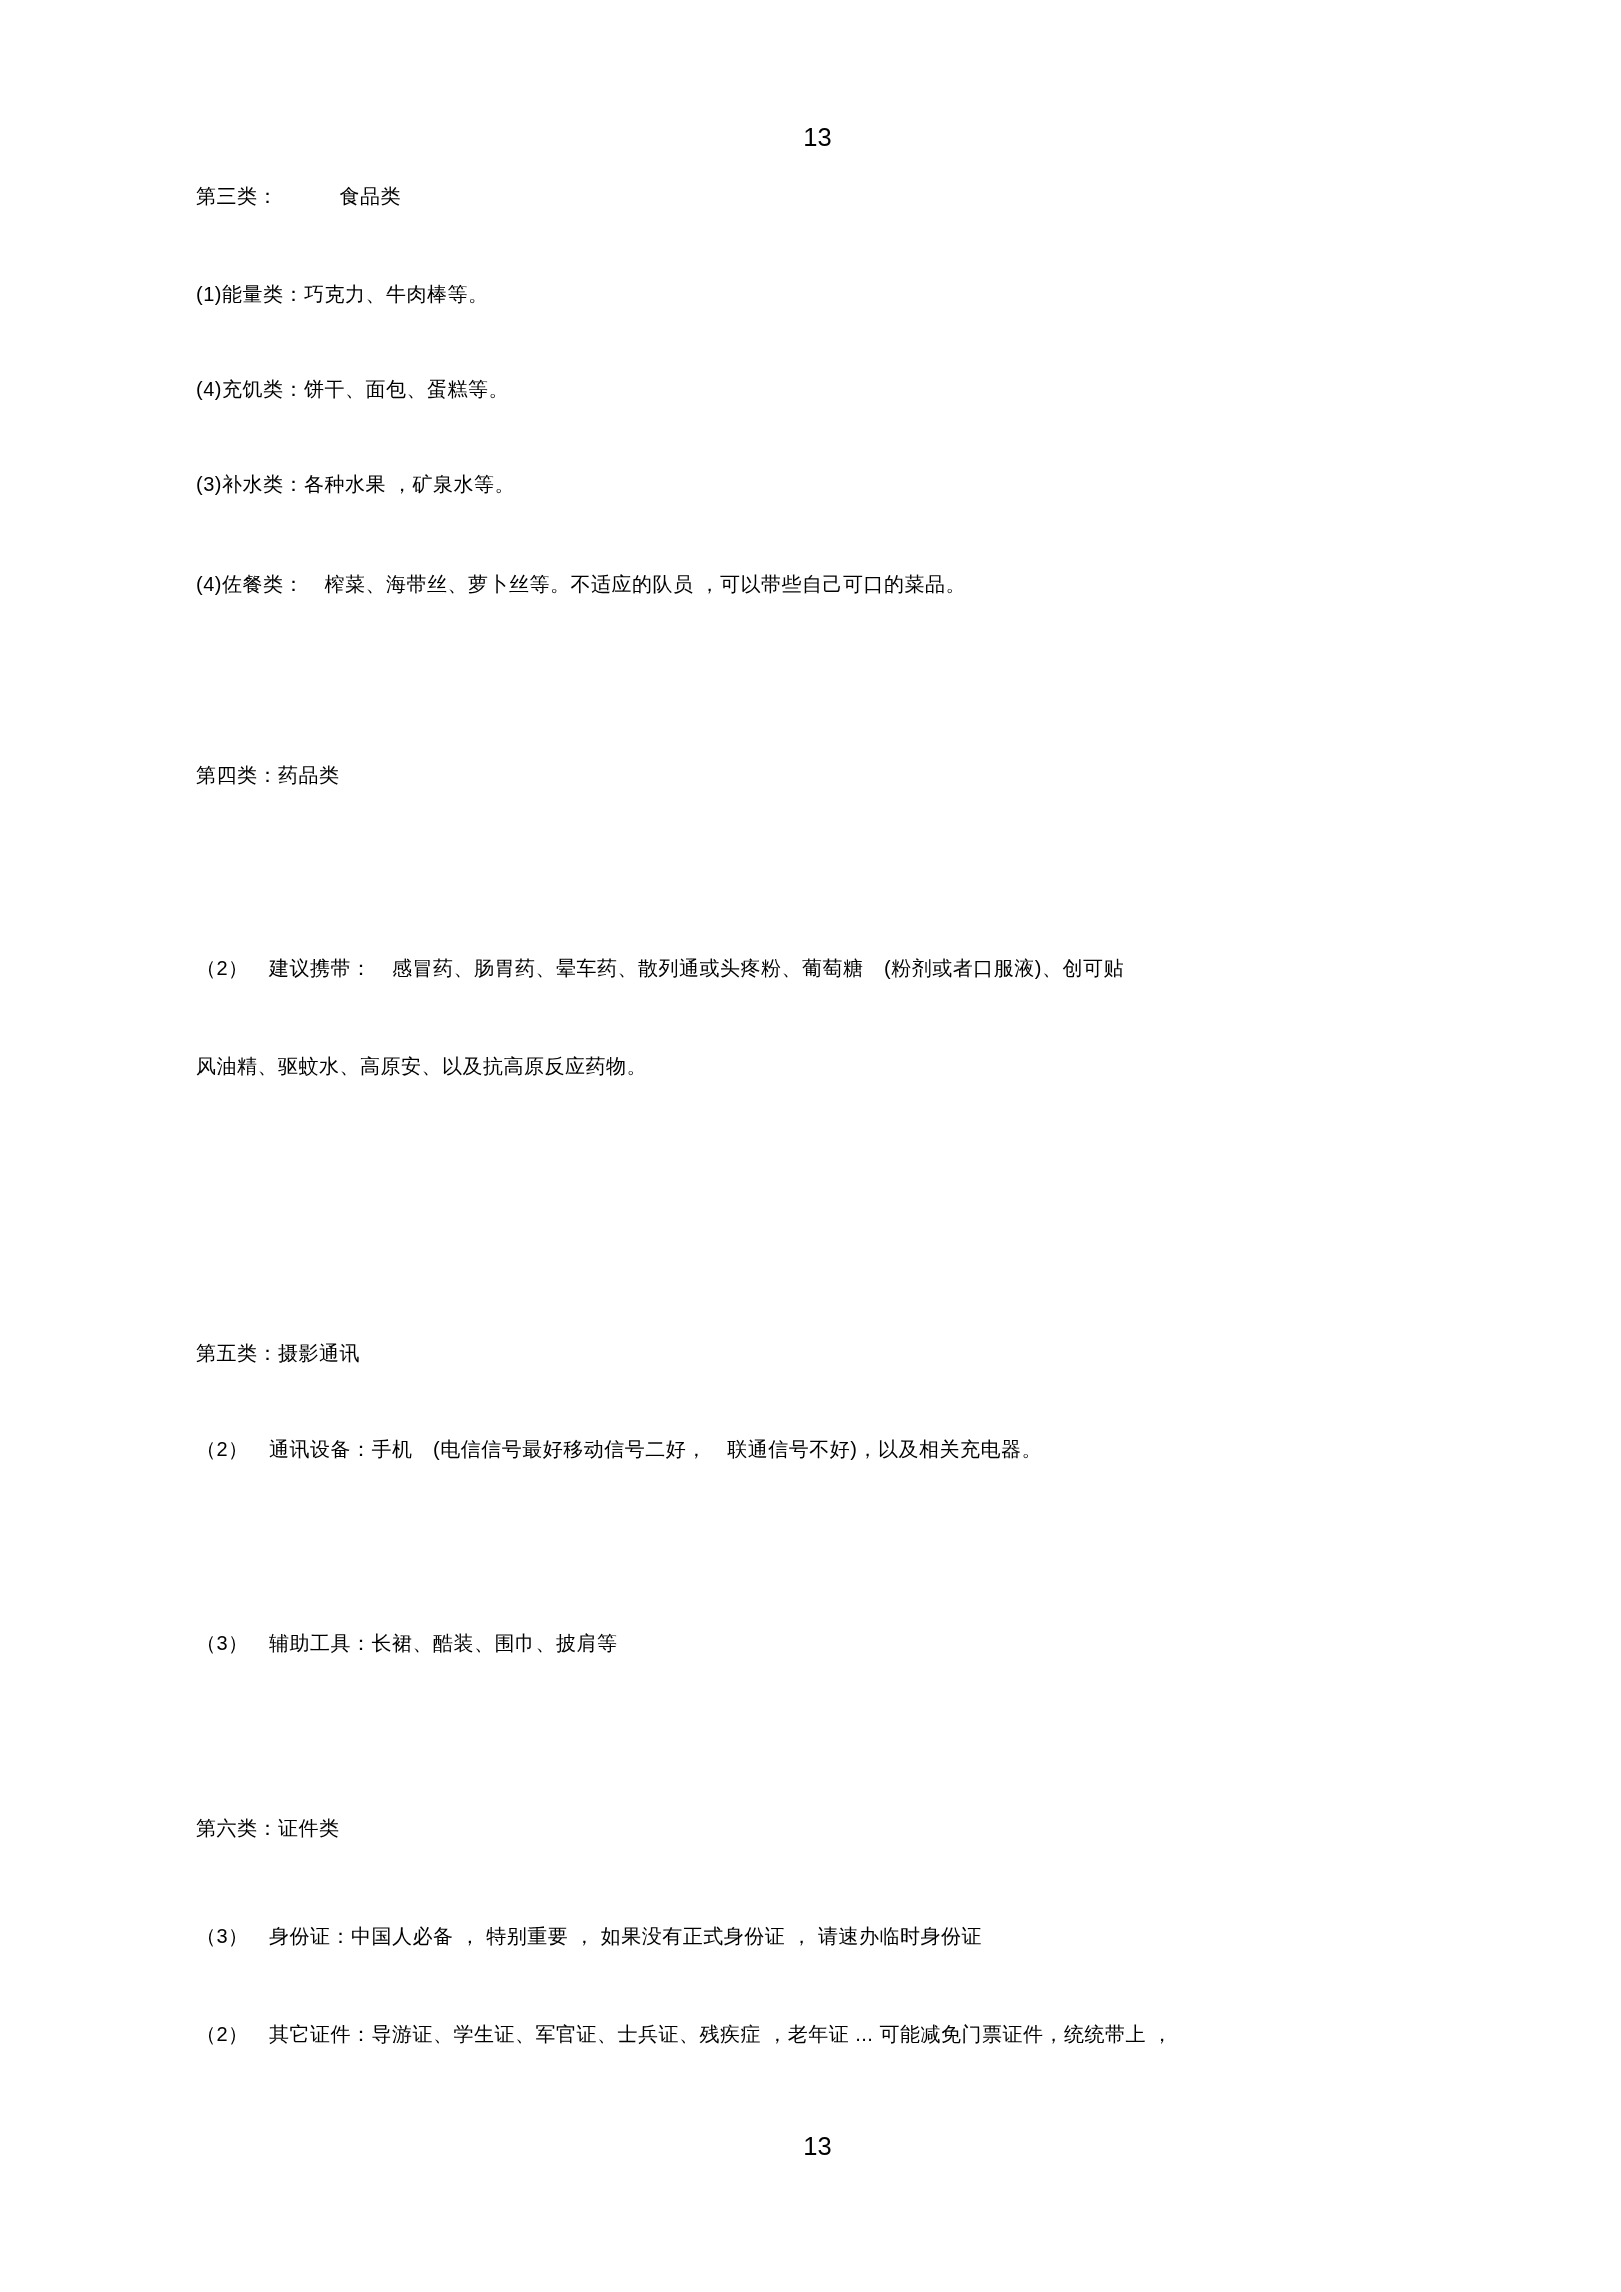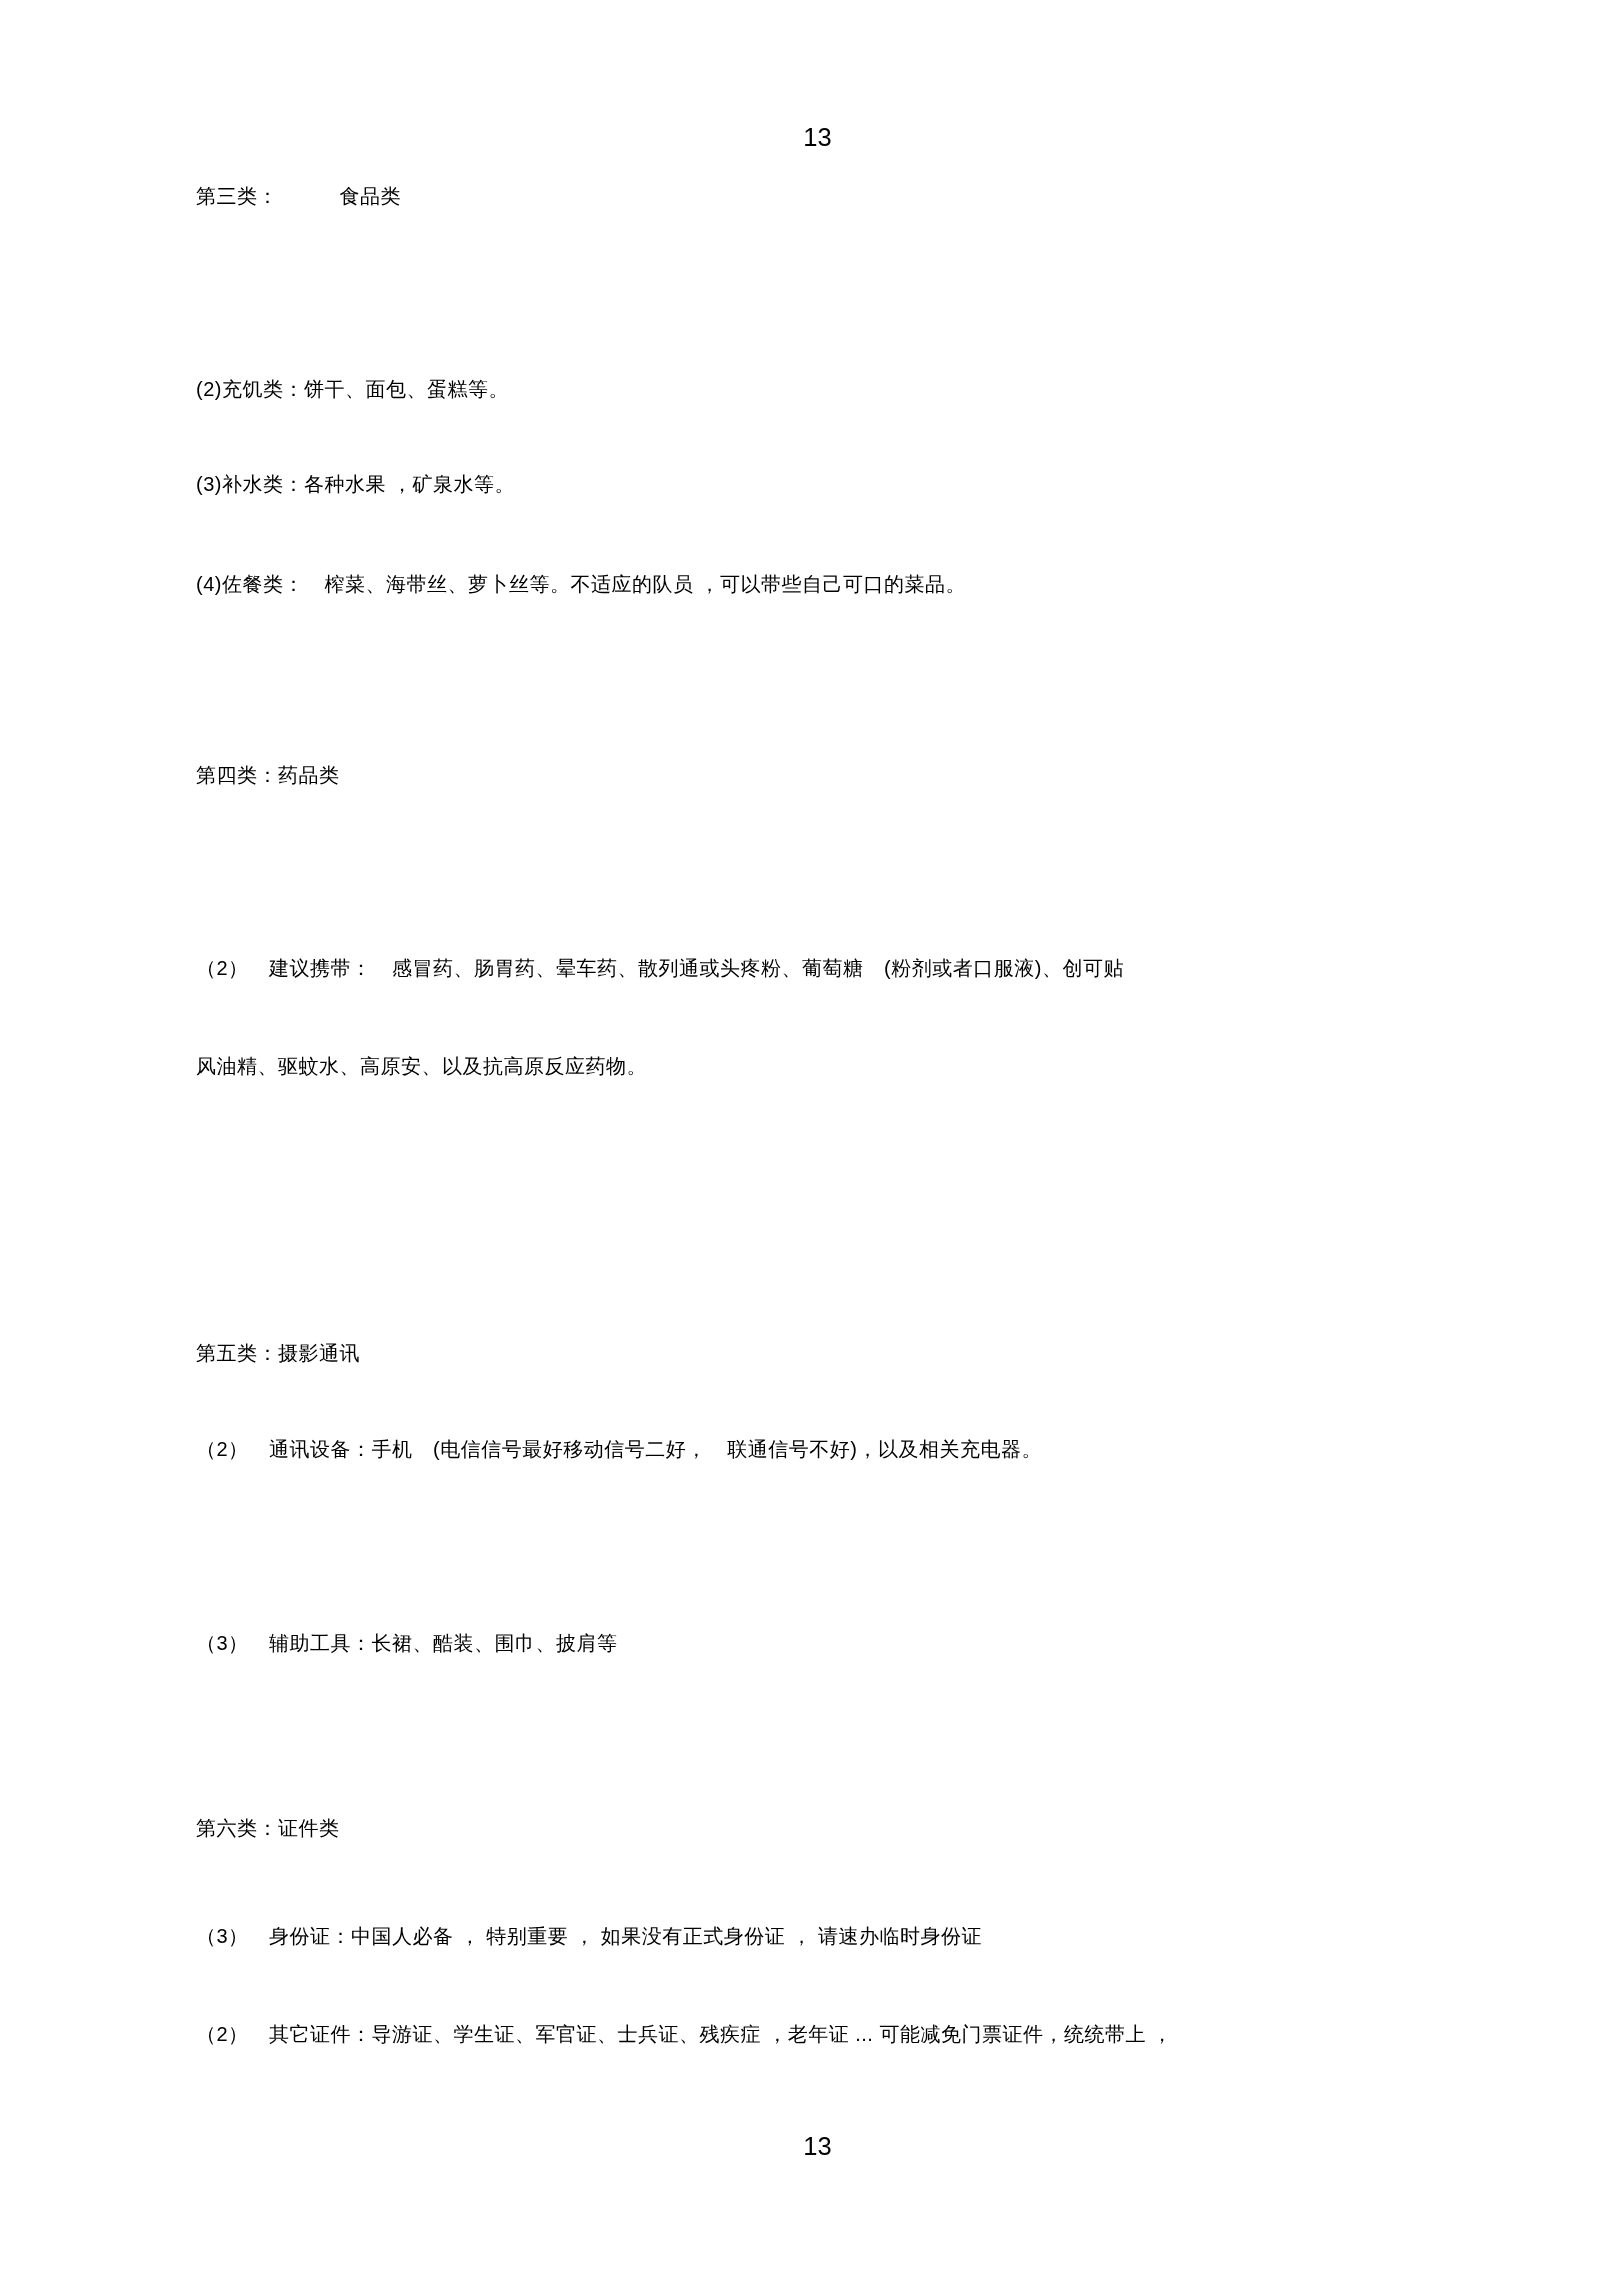--- a/index.html
+++ b/index.html
@@ -38,21 +38,22 @@
   }
 </style>
 </head>
 <body>
 
 <div class="page">
 
   <div class="pnum" style="top:123px">13</div>
 
   <div class="ln" style="top:181px">第三类：　　　食品类</div>
-  <div class="ln" style="top:374px">(2)充饥类：饼干、面包、蛋糕等。</div>
+  <div class="ln" style="top:279px">(1)能量类：巧克力、牛肉棒等。</div>
+  <div class="ln" style="top:374px">(4)充饥类：饼干、面包、蛋糕等。</div>
   <div class="ln" style="top:469px">(3)补水类：各种水果 ，矿泉水等。</div>
   <div class="ln" style="top:569px">(4)佐餐类：　榨菜、海带丝、萝卜丝等。不适应的队员 ，可以带些自己可口的菜品。</div>
 
   <div class="ln" style="top:760px">第四类：药品类</div>
   <div class="ln" style="top:953px">（2）　建议携带：　感冒药、肠胃药、晕车药、散列通或头疼粉、葡萄糖　(粉剂或者口服液)、创可贴</div>
   <div class="ln" style="top:1338px">第五类：摄影通讯</div>
 
   <div class="ln" style="top:1051px">风油精、驱蚊水、高原安、以及抗高原反应药物。</div>
   <div class="ln" style="top:1434px">（2）　通讯设备：手机　(电信信号最好移动信号二好，　联通信号不好)，以及相关充电器。</div>
   <div class="ln" style="top:1628px">（3）　辅助工具：长裙、酷装、围巾、披肩等</div>

